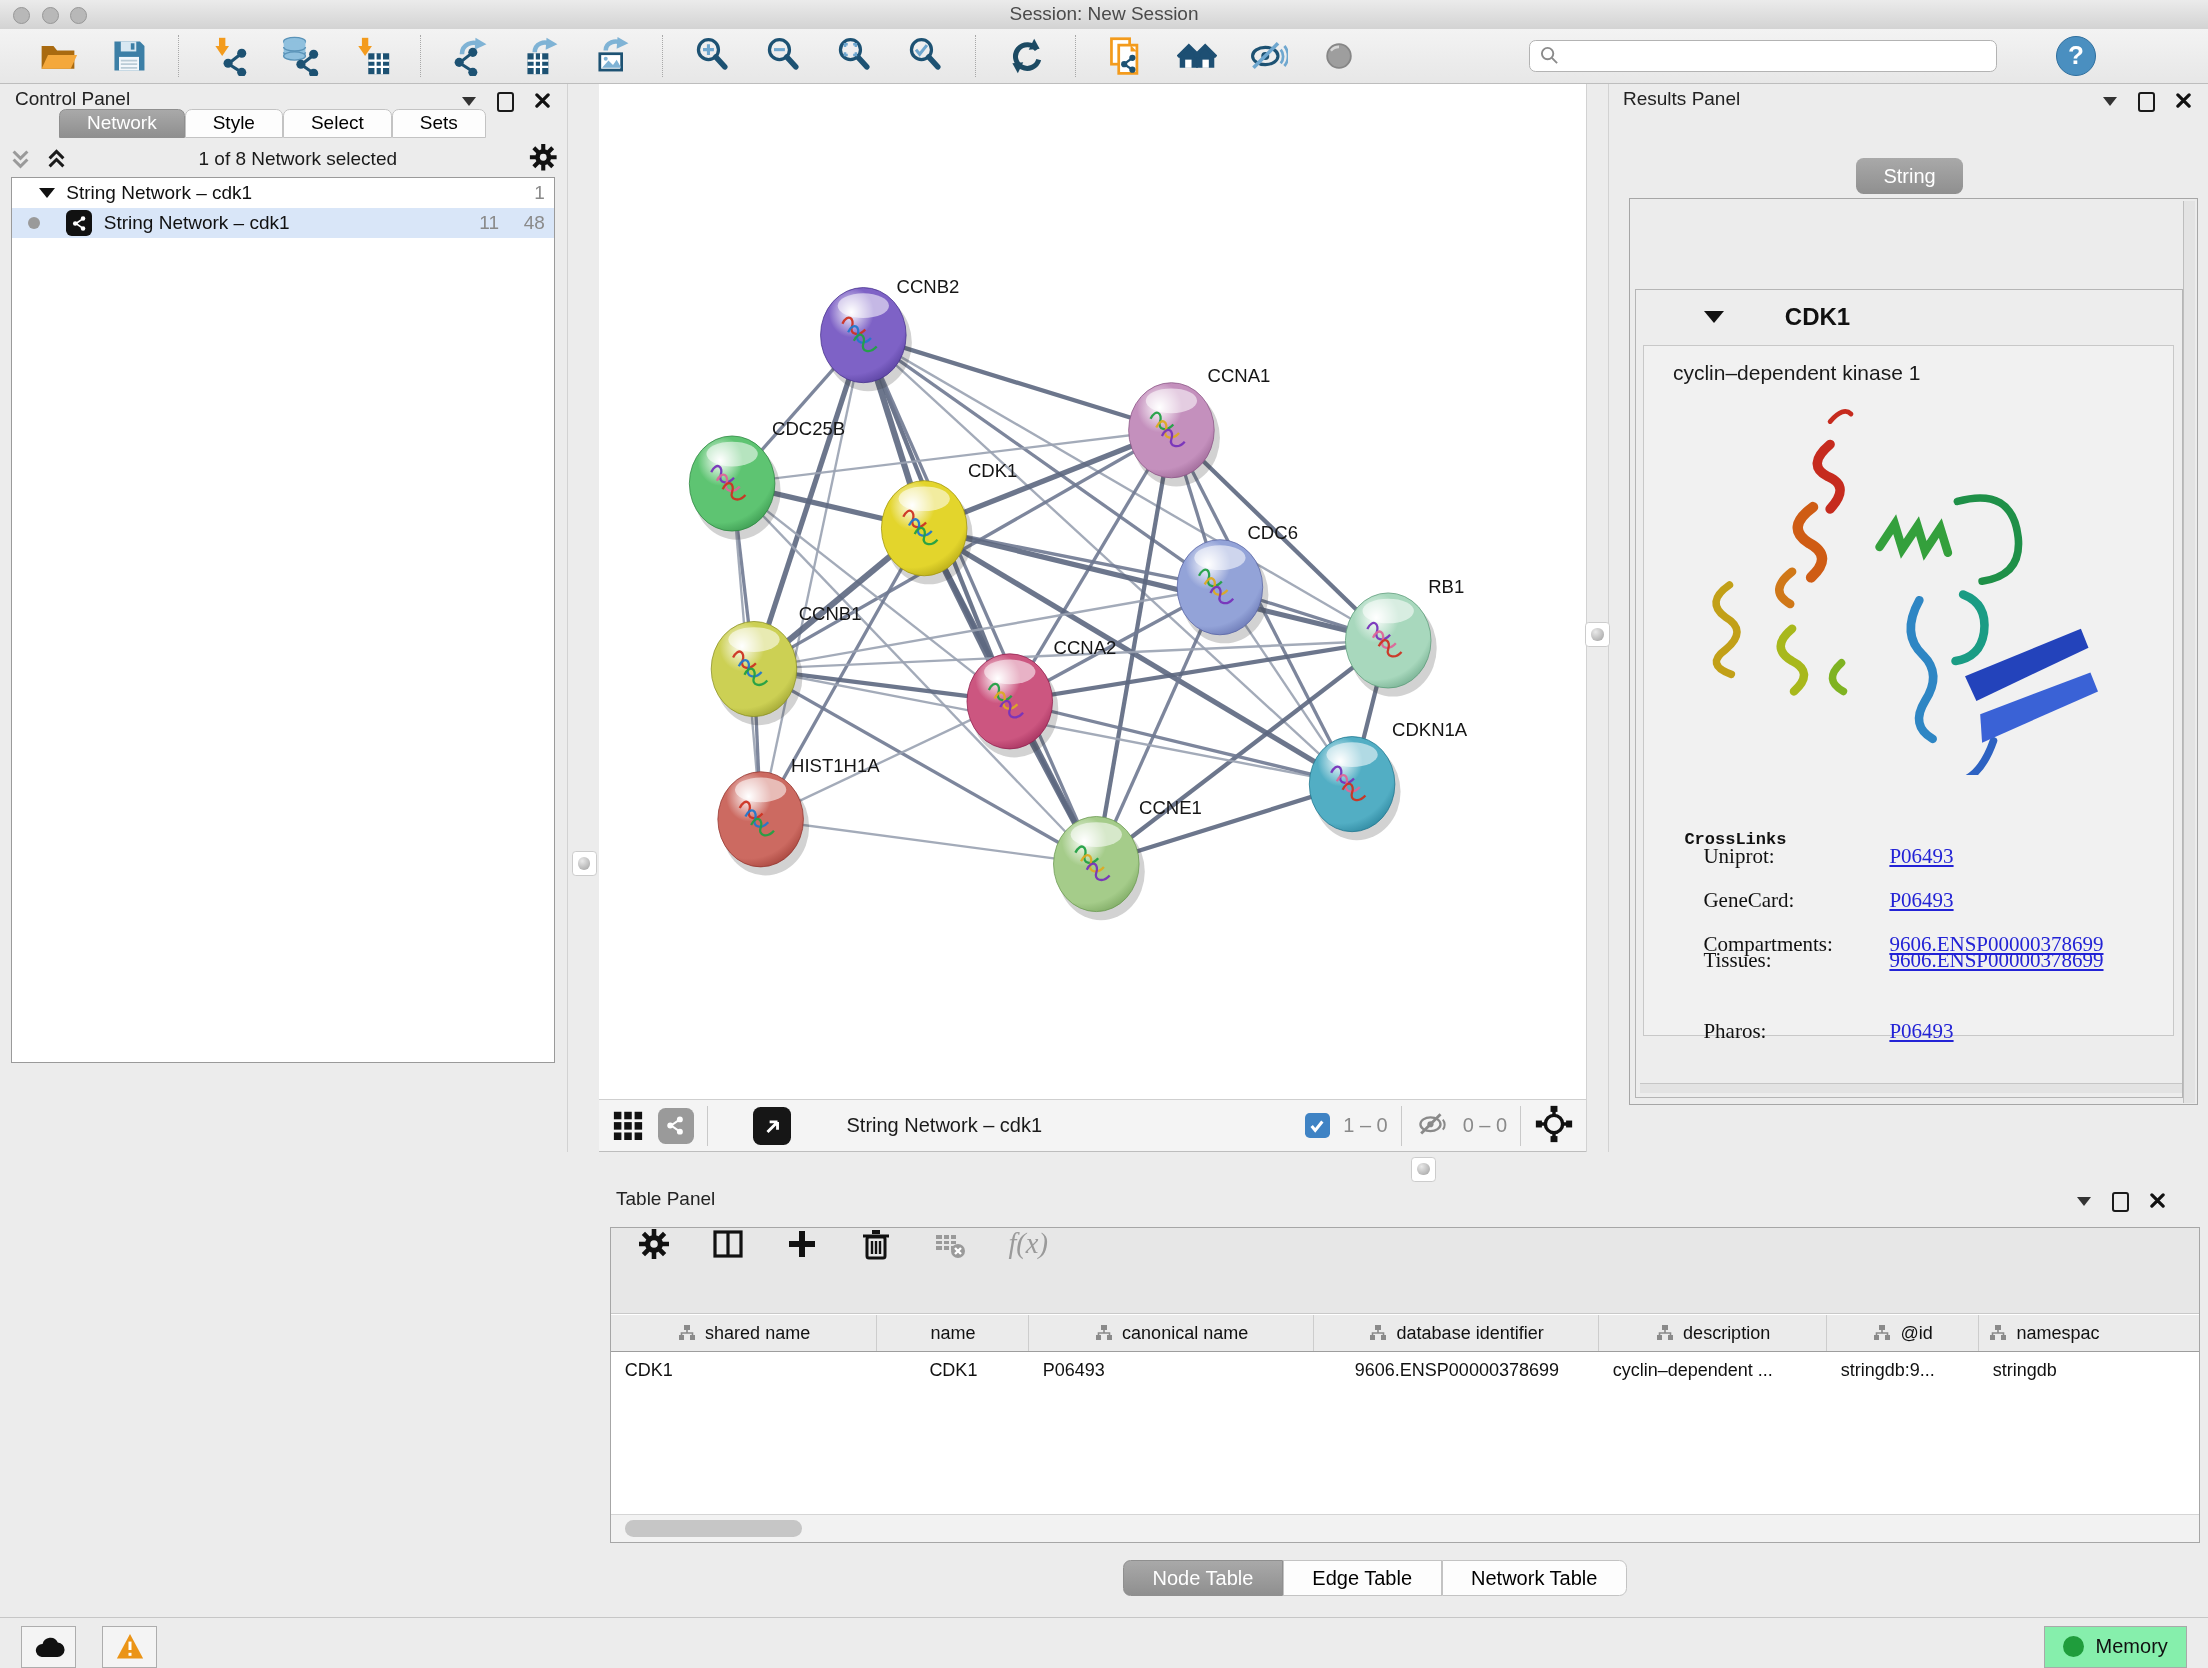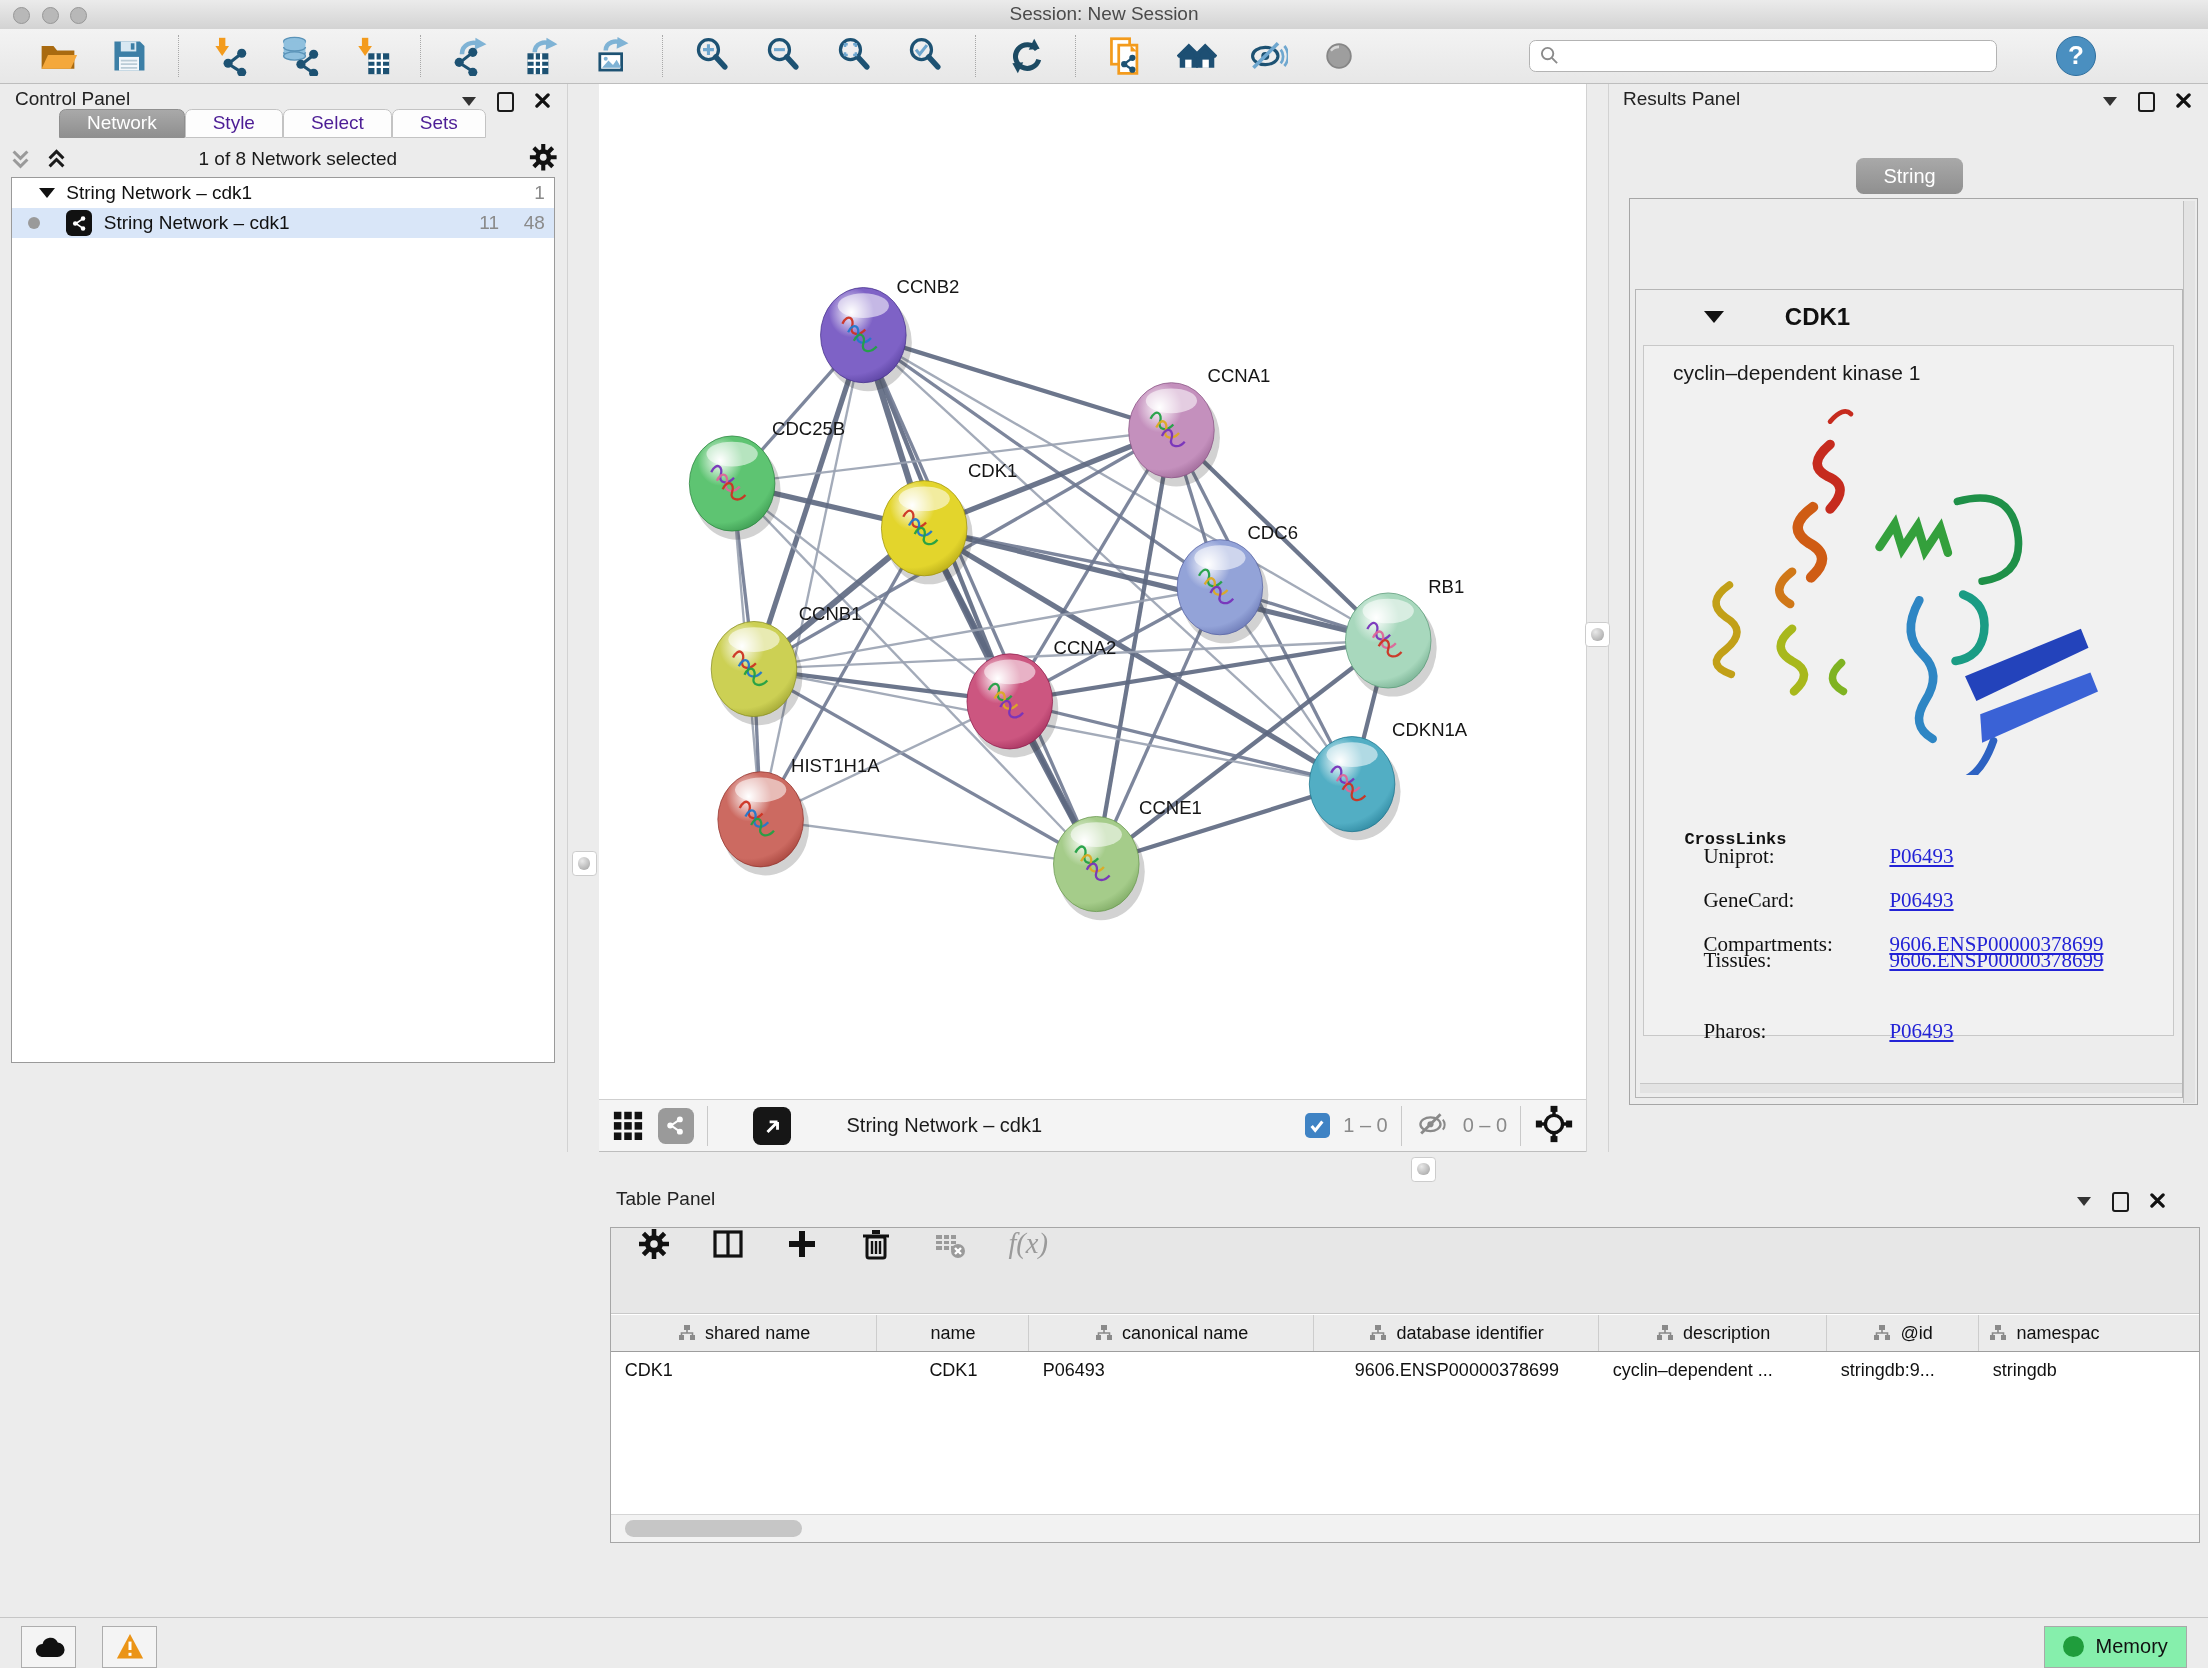--- a/index.html
+++ b/index.html
@@ -16,21 +16,21 @@
   .tsep{width:1px;height:42px;border-left:1.9px dotted #a8a8a8;flex:0 0 auto;}
   .searchbox{margin-left:141px;width:468px;height:32px;background:#fff;border:1px solid #b3b3b3;border-radius:6.7px;display:flex;align-items:center;padding:0 9.5px;gap:7.6px;box-sizing:border-box;}
   .searchbox input{border:none;outline:none;flex:1;font-size:18px;background:transparent;}
   .helpbtn{margin-left:32px;width:40px;height:40px;border-radius:50%;background:#4a8fc0;border:1.9px solid #2f6f9e;color:#fff;font-size:26px;font-weight:bold;display:flex;align-items:center;justify-content:center;box-sizing:border-box;}
   
   .pnl-title{font-size:19px;color:#222;}
   .pnl-btns{position:absolute;display:flex;align-items:center;gap:21px;}
   .tri-down{width:0;height:0;border-left:7.6px solid transparent;border-right:7.6px solid transparent;border-top:9.5px solid #333;}
   .float-box{width:13.3px;height:16px;border:2.4px solid #1a1a1a;border-radius:2.9px;}
   .xbtn svg{width:15px;height:15px;}
-  .tab{height:28.5px;display:flex;align-items:center;justify-content:center;font-size:19px;color:#4c1d95;background:#fdfdfd;border:1px solid #c3c3c3;box-sizing:border-box;}
+  .tab{height:28.5px;display:flex;align-items:center;justify-content:center;font-size:19px;color:#000000;background:#fdfdfd;border:1px solid #c3c3c3;box-sizing:border-box;}
   .tab.sel{background:linear-gradient(#a9a9a9,#8f8f8f);color:#fff;border-color:#8f8f8f;}
   
   .control-panel{left:0;top:84px;width:567px;height:1533px;background:#ececec;}
   .cp-tabs{position:absolute;left:59px;top:25px;display:flex;}
   .cp-tabs .tab{padding:0 27px;border-radius:6.7px 6.7px 0 0;}
   .netbar{position:absolute;left:9.5px;top:59px;width:548px;height:32px;display:flex;align-items:center;gap:15px;}
   .netbar .status{flex:1;text-align:center;font-size:19px;color:#1a1a1a;}
   .tree{position:absolute;left:11.4px;top:93px;width:544px;height:886px;background:#fff;border:1px solid #9a9a9a;box-sizing:border-box;}
   .tree-row{display:flex;align-items:center;height:30px;font-size:19px;color:#111;gap:11.4px;padding:0 9.5px;}
   .tree-row.sel{background:#d9e6f8;}
@@ -780,20 +780,25 @@
         <div class="td" style="width:285px">P06493</div>
         <div class="td" style="width:285px;justify-content:center;padding-left:0">9606.ENSP00000378699</div>
         <div class="td" style="width:228px">cyclin–dependent ...</div>
         <div class="td" style="width:152px">stringdb:9...</div>
         <div class="td" style="flex:1">stringdb</div>
       </div>
       <div class="tp-hscroll">
           <div class="tp-thumb"></div>
         </div>
     </div>
+    <div class="tp-tabs">
+      <div class="tab sel">Node Table</div>
+      <div class="tab">Edge Table</div>
+      <div class="tab">Network Table</div>
+    </div>
   </div>
 
   <div class="abs statusbar">
     <div class="sb-btn" style="left:21px">
         <svg width="32" height="25" viewBox="0 0 40 30">
           <path d="M11 28a8 8 0 0 1 1-16 10 10 0 0 1 19-2 7 7 0 0 1-1 18z" fill="#111"></path>
         </svg>
       </div>
     <div class="sb-btn" style="left:102px">
         <svg width="30" height="28.5" viewBox="0 0 32 30">

